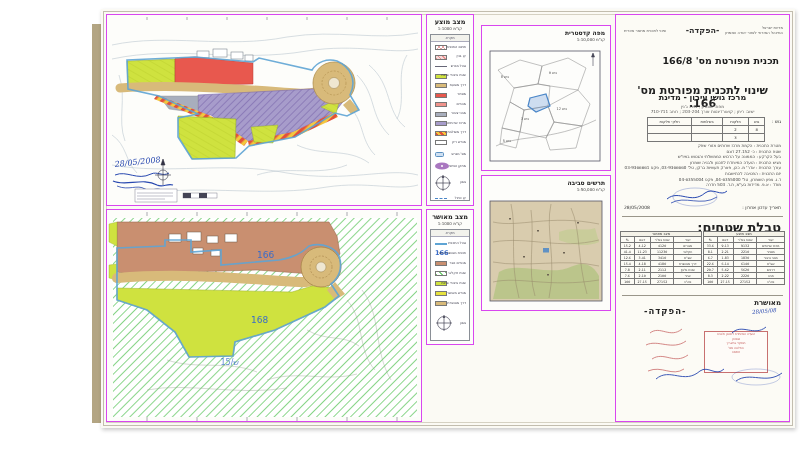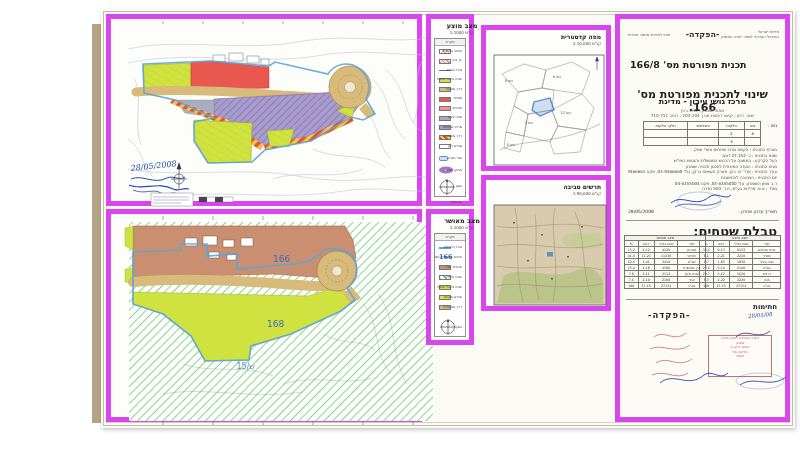--- a/index.html
+++ b/index.html
@@ -3,21 +3,21 @@
 <meta charset="utf-8">
 <style>
   html,body{margin:0;padding:0;background:#fff;}
   #stage{position:relative;width:800px;height:450px;background:#ffffff;overflow:hidden;
          font-family:"DejaVu Sans",sans-serif;color:#333;}
   .abs{position:absolute;}
   .edge{left:92px;top:24px;width:9px;height:399px;background:#b3a583;border-right:1px solid #8f845f;}
   .sheet{left:101px;top:9px;width:694px;height:419px;background:#fbfaf4;box-shadow:1px 2px 4px rgba(0,0,0,.22);}
   .frame1{inset:2px;border:1px solid #c2bdae;pointer-events:none;}
   .frame2{inset:5px;border:1px solid #d5d1c2;pointer-events:none;}
-  .panel{border:5px solid #d946ef;background:#fdfdfa;box-sizing:border-box;padding-left:12px;}
+  .panel{border:1px solid #d946ef;background:#fdfdfa;box-sizing:border-box;}
   .rtl{direction:rtl;}
   
   .lg-title{width:100%;text-align:center;font-weight:bold;font-size:6.5px;color:#222;}
   .lg-scale{width:100%;text-align:center;font-size:4px;color:#444;}
   .lg-box{left:3px;right:3px;top:19px;bottom:4px;border:1px solid #8a8f96;background:#fff;}
   .lg-head{left:0;right:0;top:0;height:6px;border-bottom:1px solid #aab;
            font-size:3.5px;text-align:center;color:#556;background:#f2f2ec;line-height:6px;}
   .lrow{left:2px;right:2px;height:9px;}
   .sw{position:absolute;left:2px;top:2px;width:12px;height:5px;border:.5px solid #777;box-sizing:border-box;}
   .ll{position:absolute;right:1px;top:1.5px;font-size:3.4px;color:#334;direction:rtl;white-space:nowrap;}
@@ -28,21 +28,21 @@
   .sw-line{height:1.4px !important;top:4px !important;background:#667;border:none !important;}
   .sw-stripes{background:repeating-linear-gradient(45deg,#e2503c 0 2px,#f2c83e 2px 4px);}
   .sw-greenhatch{background:repeating-linear-gradient(45deg,#7bd07b 0 1.4px,#fff 1.4px 4px);}
   .sw-blueline{height:1.6px !important;top:4px !important;background:#5ea4d4;border:none !important;}
   .sw-text166{border:none !important;color:#3a6cc8;font-weight:bold;font-size:6.5px;line-height:5px;background:transparent;}
   
   .cap{font-weight:bold;font-size:6px;color:#222;direction:rtl;text-align:right;}
   .cap-scale{font-size:4px;color:#444;direction:rtl;text-align:right;}
   
   .tb-small{font-size:3.8px;color:#555;direction:rtl;}
-  .t1{font-size:9.5px;font-weight:bold;color:#1c1c1c;text-align:left;direction:rtl;}
+  .t1{font-size:9.5px;font-weight:bold;color:#1c1c1c;text-align:right;direction:rtl;}
   .t2{font-size:13px;font-weight:bold;letter-spacing:2.5px;color:#111;text-align:center;direction:rtl;}
   .t3{font-size:11px;font-weight:bold;color:#222;text-align:center;direction:rtl;}
   .t4{font-size:8px;font-weight:bold;color:#222;text-align:center;direction:rtl;}
   .t5{font-size:4.2px;color:#555;text-align:center;direction:rtl;}
   .dline{font-size:4.1px;color:#444;direction:rtl;text-align:right;line-height:5.6px;white-space:nowrap;overflow:hidden;}
   table.tt{border-collapse:collapse;width:100%;}
   table.tt td{border:.5px solid #777;font-size:3.2px;color:#333;text-align:center;padding:0 1px;height:5px;}
   .pt td{font-size:3.8px !important;height:7px !important;}
   .acap{font-size:3.6px;color:#333;text-align:center;border:.5px solid #777;border-bottom:none;background:#f4f2e8;direction:rtl;}
   .hr{border-top:1px solid #9a968a;left:6px;right:6px;height:0;}
@@ -556,21 +556,21 @@
                 <td>סה"כ</td>
                 <td>27152</td>
                 <td>27.15</td>
                 <td>100</td>
               </tr>
             </tbody>
           </table>
       </div>
 
       <div class="abs hr" style="top:280px;"></div>
-      <div class="abs rtl" style="right:8px;top:284px;font-size:7px;font-weight:bold;color:#222;">חתימות</div>
+      <div class="abs rtl" style="right:8px;top:284px;font-size:7px;font-weight:bold;color:#222;">מאושרת</div>
       <div class="abs" style="left:28px;top:291px;font-size:8.5px;font-weight:bold;letter-spacing:1px;color:#222;direction:rtl;">-הפקדה-</div>
       <div class="abs hand" style="right:12px;top:293px;font-size:5.5px;transform:rotate(-5deg);">28/05/08</div>
 
       <div class="abs stampbox" style="left:88px;top:316px;width:62px;height:40px;">
         <div class="stline">הועדה המיוחדת לתכנון ולבניה</div>
         <div class="stline">שומרון</div>
         <div class="stline">הופקד בתאריך</div>
         <div class="stline">החלטה מס'</div>
         <div class="stline">חתימה</div>
       </div>

